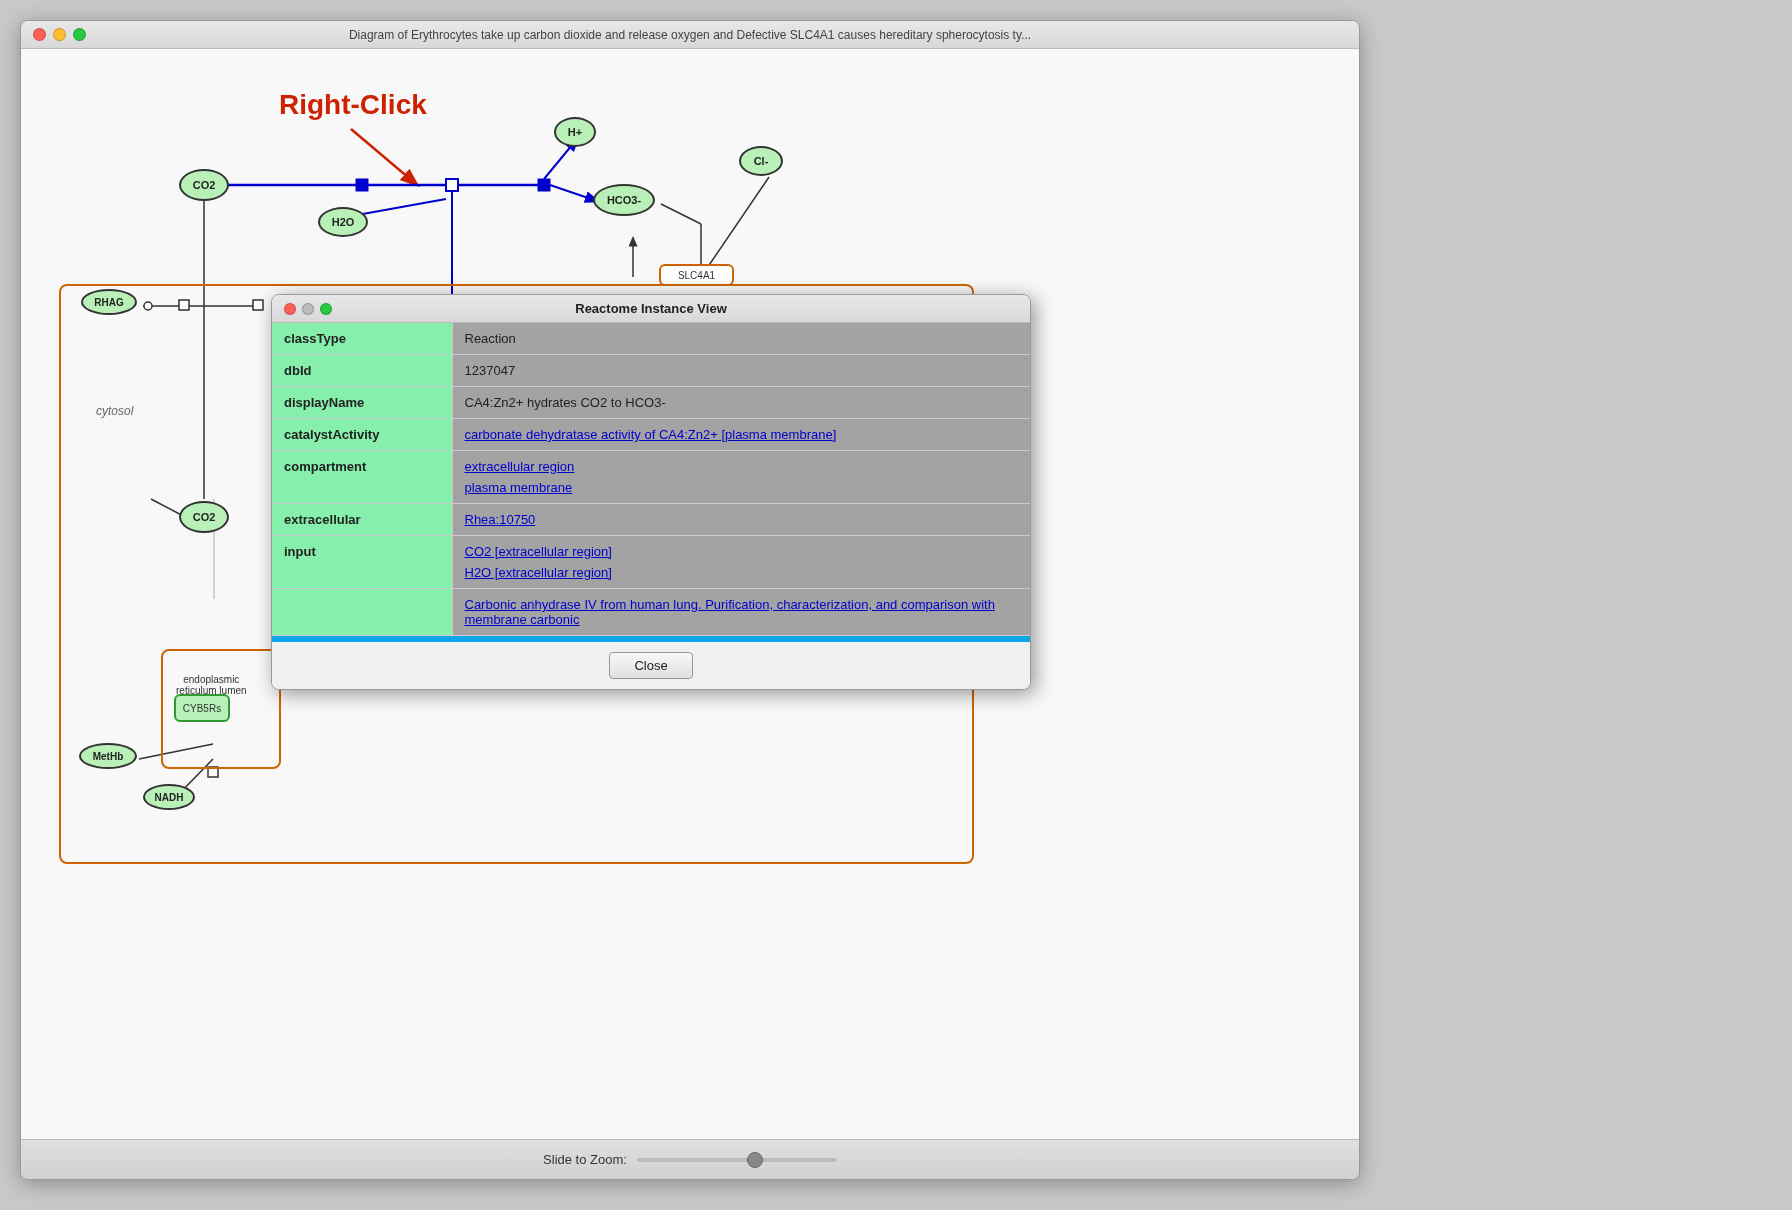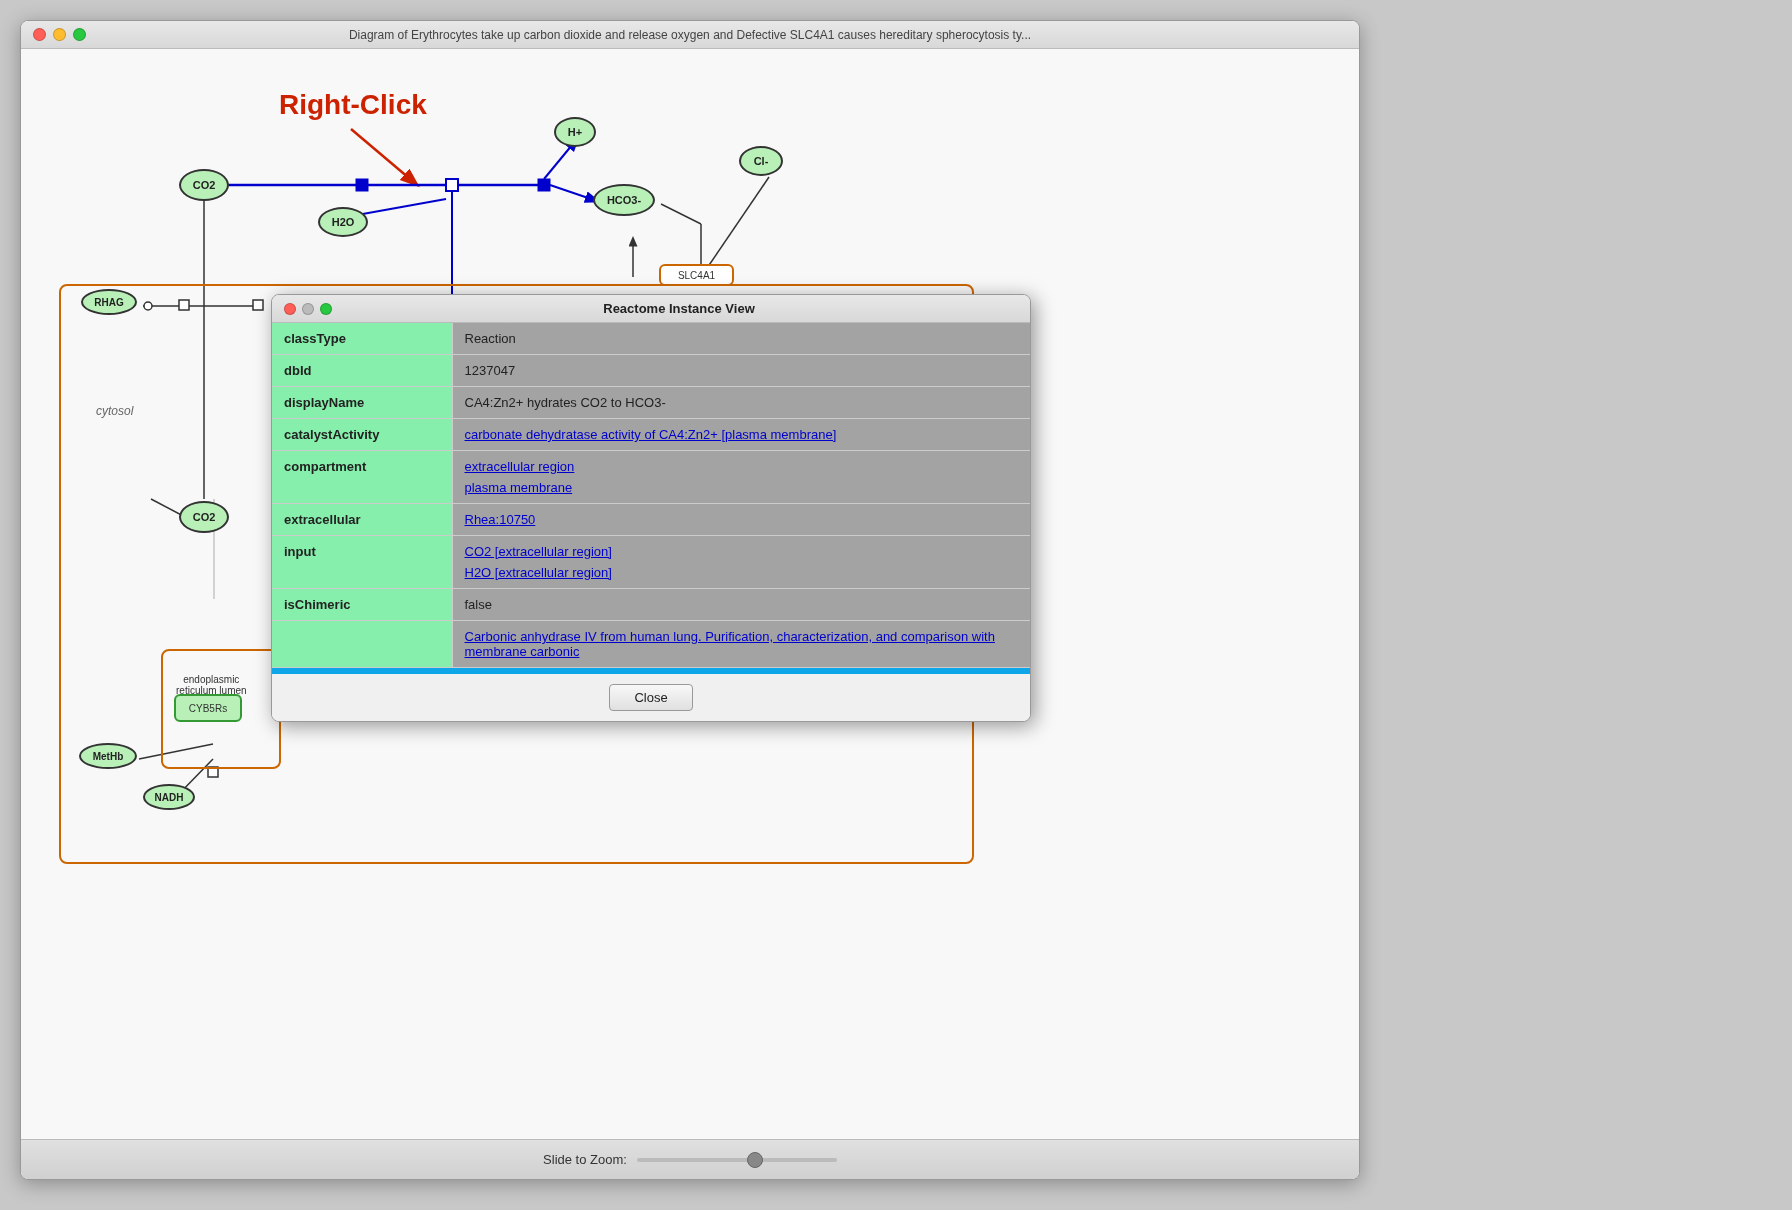--- a/index.html
+++ b/index.html
@@ -202,21 +202,20 @@
     .modal-tl.minimize { background: #bbb; }
     .modal-tl.maximize { background: #28c840; }
 
     .modal-title {
       position: absolute;
       left: 50%;
       transform: translateX(-50%);
       font-size: 13px;
       font-weight: bold;
       color: #222;
-      margin-left: 28px;
     }
 
     .modal-body {
       padding: 0;
       max-height: 560px;
       overflow-y: auto;
     }
 
     .modal-table {
       width: 100%;
@@ -390,21 +389,21 @@
     <div class="node-ellipse" style="left:572px; top:135px; width:62px; height:32px;">HCO3-</div>
 
     <div class="node-ellipse" style="left:718px; top:97px; width:44px; height:30px;">Cl-</div>
 
     <div class="node-rounded" style="left:638px; top:215px; width:75px; height:22px; font-size:10px;">SLC4A1</div>
 
     <div class="node-ellipse" style="left:60px; top:240px; width:56px; height:26px; font-size:10px;">RHAG</div>
 
     <div class="node-ellipse" style="left:158px; top:452px; width:50px; height:32px;">CO2</div>
 
-    <div class="node-rounded" style="left:153px; top:645px; width:68px; height:28px; font-size:10px; background:#b8f0b8; border-color:#339933;">CYB5Rs</div>
+    <div class="node-rounded" style="left:153px; top:645px; width:56px; height:28px; font-size:10px; background:#b8f0b8; border-color:#339933;">CYB5Rs</div>
 
     <div class="node-ellipse" style="left:58px; top:694px; width:58px; height:26px; font-size:10px;">MetHb</div>
 
     <div class="node-ellipse" style="left:122px; top:735px; width:52px; height:26px; font-size:10px;">NADH</div>
 
     <div class="modal">
       <div class="modal-titlebar">
         <div class="modal-traffic-lights">
           <div class="modal-tl close"></div>
           <div class="modal-tl minimize"></div>
@@ -447,24 +446,20 @@
               </td>
             </tr>
             <tr>
               <td>input</td>
               <td>
                 <div><a href="#">CO2 [extracellular region]</a></div>
                 <div style="margin-top:6px;"><a href="#">H2O [extracellular region]</a></div>
               </td>
             </tr>
             <tr>
-              <td>isChimeric</td>
-              <td>false</td>
-            </tr>
-            <tr>
               <td></td>
               <td>
                 <a href="#">Carbonic anhydrase IV from human lung. Purification, characterization, and comparison with membrane carbonic</a>
               </td>
             </tr>
           </tbody>
         </table>
       </div>
       <div class="modal-footer">
         <button class="close-btn">Close</button>

